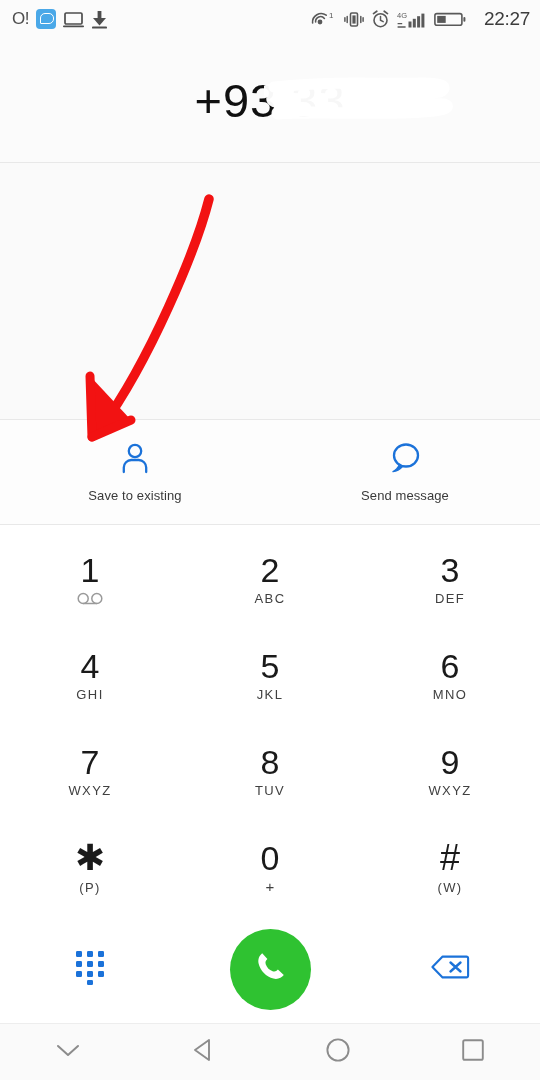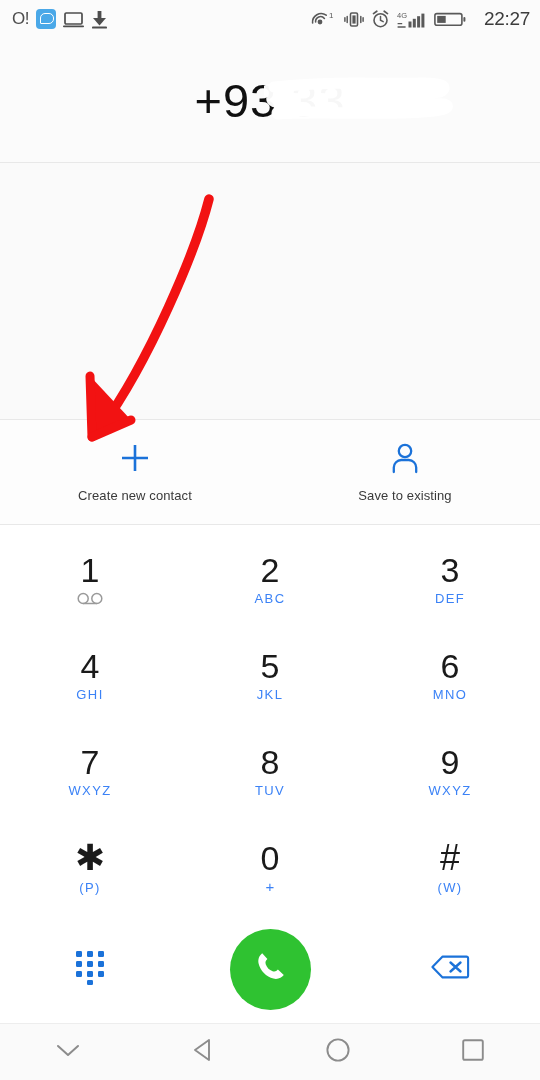--- a/index.html
+++ b/index.html
@@ -115,21 +115,21 @@
     align-items:center; justify-content:center;
     cursor:pointer;
     gap:4px;
   }
   .key-digit {
     font-size:34px; color:#1a1a1a;
     line-height:1; font-weight:400;
   }
   .key-digit.sym { font-size:36px; }
   .key-sub {
-    font-size:13px; color:#3b82f6;
+    font-size:13px; color:#404040;
     letter-spacing:1.4px; height:15px;
     display:flex; align-items:center;
   }
   .key-sub.plus { font-size:15px; letter-spacing:0; }
 
   
   .bottom-row {
     flex:0 0 108px;
     display:flex; align-items:center;
     background:#ffffff;
@@ -245,39 +245,40 @@
                C188 30, 176 34, 140 35 C90 36, 40 34, 14 36" stroke="#ffffff" stroke-width="13" fill="none" stroke-linecap="round" stroke-linejoin="round" opacity="0.97"></path>
       <path d="M10 10 C70 4, 130 6, 170 9" stroke="#ffffff" stroke-width="11" fill="none" stroke-linecap="round"></path>
       <path d="M22 33 C80 38, 140 33, 178 31" stroke="#ffffff" stroke-width="10" fill="none" stroke-linecap="round"></path>
     </svg>
   </div>
 
   <div class="list-area"></div>
 
   <div class="action-row">
 
-    <div class="action">
-      <span class="action-ico">
-        <svg width="34" height="34" viewBox="0 0 34 34">
-          <path d="M17 4 L17 30 M4 17 L30 17" stroke="#1b72d9" stroke-width="2.6" stroke-linecap="butt"></path>
-        </svg>
-      </span>
-      <span class="action-label">Create new contact</span>
-    </div>
 
     <div class="action">
       <span class="action-ico">
         <svg width="30" height="32" viewBox="0 0 30 32">
           <circle cx="15" cy="9" r="6.2" fill="none" stroke="#1b72d9" stroke-width="2.3"></circle>
           <path d="M3.8 30 L3.8 25.5 A7.5 7.5 0 0 1 11.3 18 L18.7 18 A7.5 7.5 0 0 1 26.2 25.5 L26.2 30" fill="none" stroke="#1b72d9" stroke-width="2.3" stroke-linecap="round" stroke-linejoin="round"></path>
         </svg>
       </span>
       <span class="action-label">Save to existing</span>
     </div>
 
+    <div class="action">
+      <span class="action-ico">
+        <svg width="34" height="33" viewBox="0 0 34 33">
+          <ellipse cx="18" cy="13.5" rx="12" ry="11" fill="none" stroke="#1b72d9" stroke-width="2.3"></ellipse>
+          <path d="M11.5 22.5 C10 26, 7.5 28.4, 5 29.6 C8.6 29.4, 12 27.4, 14.4 24.6 Z" fill="#1b72d9" stroke="#1b72d9" stroke-width="1.4" stroke-linejoin="round"></path>
+        </svg>
+      </span>
+      <span class="action-label">Send message</span>
+    </div>
   </div>
 
   <div class="keypad">
 
     <div class="kp-row">
       <div class="key">
         <span class="key-digit">1</span>
         <span class="key-sub">
           <svg width="30" height="13" viewBox="0 0 30 13">
             <circle cx="8.2" cy="6.5" r="5" fill="none" stroke="#9a9a9a" stroke-width="1.5"></circle>

